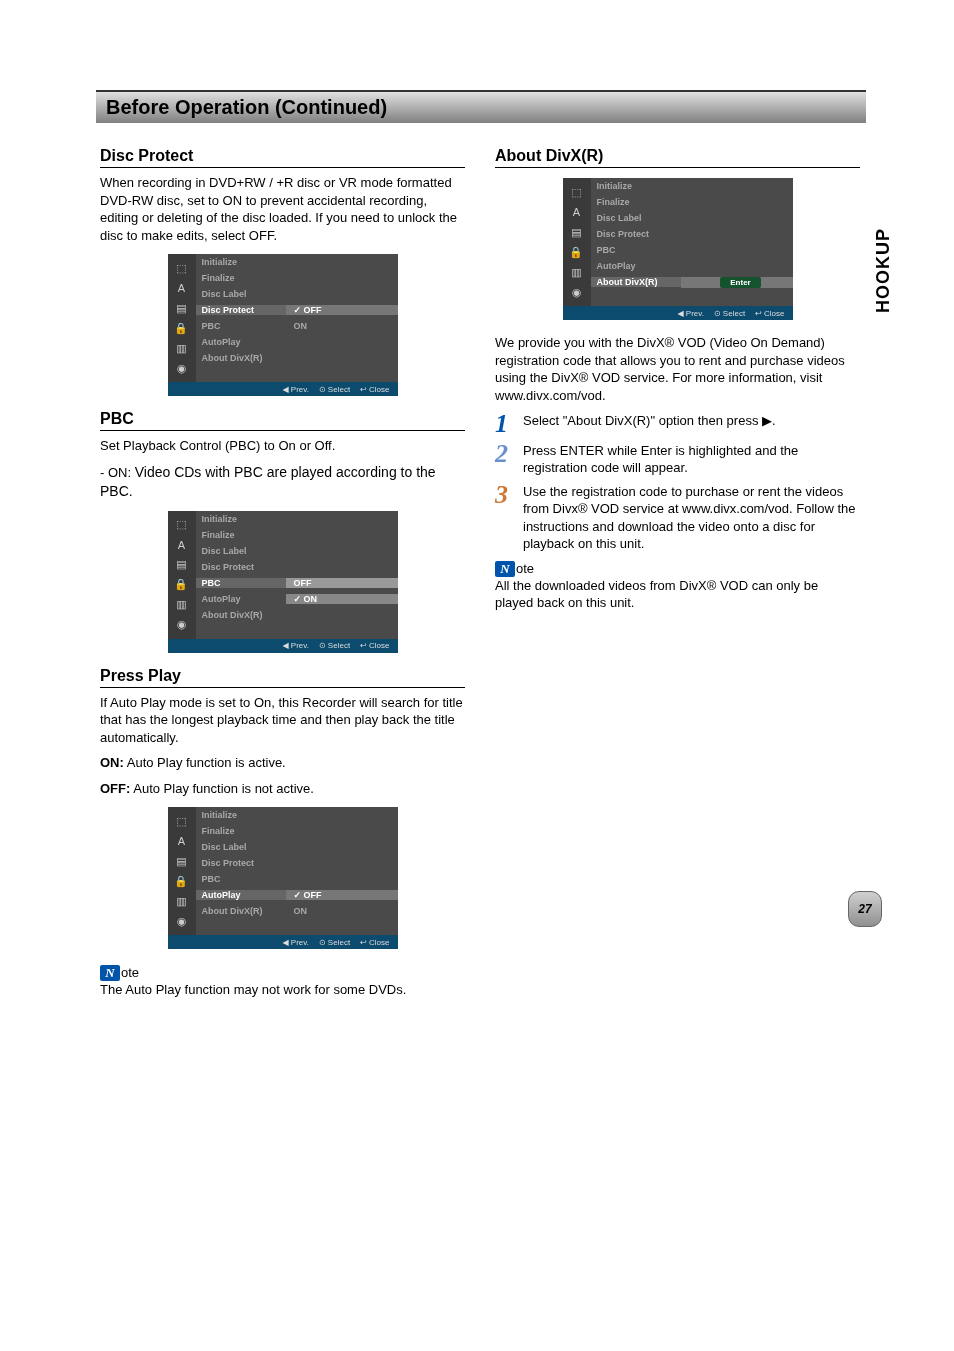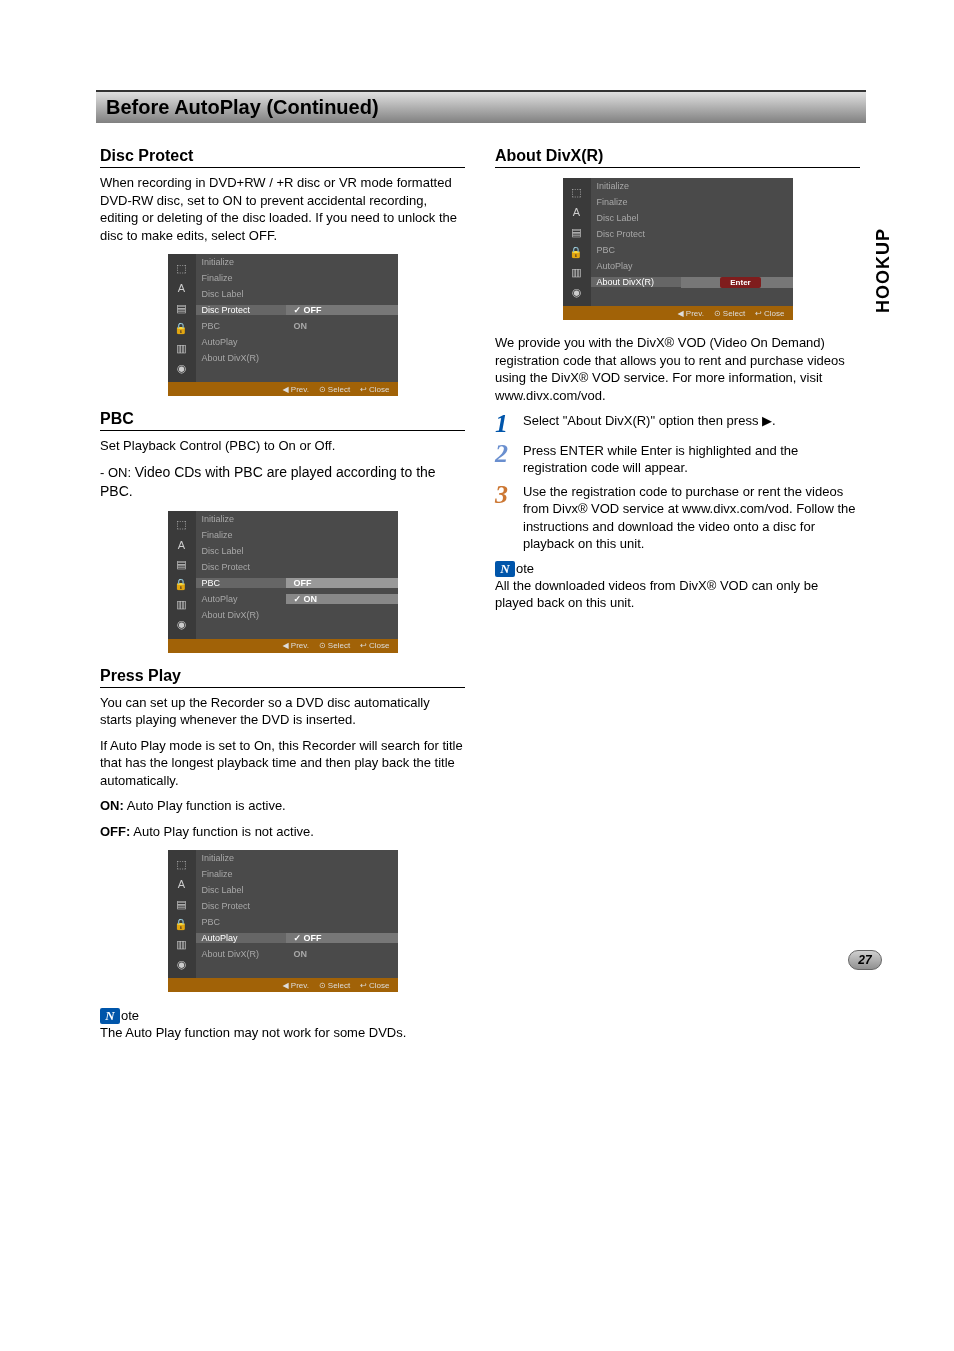--- a/index.html
+++ b/index.html
@@ -82,21 +82,21 @@
     flex: 1;
   }
   .menu-row {
     display: flex;
     height: 16px;
     align-items: center;
   }
   .menu-label {
     width: 90px;
     padding-left: 6px;
-    font-weight: normal;
+    font-weight: bold;
   }
   .menu-value {
     flex: 1;
     padding-left: 8px;
     font-weight: bold;
   }
   .menu-row.sel .menu-label {
     background: #666;
     color: #fff;
   }
@@ -106,21 +106,21 @@
   }
   .menu-row.hilite .menu-value {
     background: #999;
     color: #fff;
   }
   .check::before { content: "✓ "; }
   .menu-footer {
     position: absolute;
     bottom: 0; left: 0; right: 0;
     height: 14px;
-    background: #a16207;
+    background: #0c4a6e;
     color: #ddd;
     font-size: 8px;
     display: flex;
     justify-content: flex-end;
     align-items: center;
     gap: 10px;
     padding-right: 8px;
   }
   .note-icon {
     display: inline-block;
@@ -174,48 +174,48 @@
     font-weight: bold;
     letter-spacing: 1px;
     background: #fff;
     padding: 8px 2px;
   }
   .page-num-badge {
     position: absolute;
     bottom: 120px;
     right: 72px;
     width: 34px;
-    height: 20px;
+    height: 36px;
     border-radius: 11px;
     background: linear-gradient(to bottom, #d0d0d0, #909090);
     border: 1px solid #666;
     display: flex;
     align-items: center;
     justify-content: center;
     font-size: 12px;
     font-weight: bold;
     font-style: italic;
     color: #000;
   }
   .enter-btn {
     display:inline-block;
-    background:#7f1d1d;
+    background:#14532d;
     color:#fff;
     padding:1px 10px;
     font-size:8px;
     font-weight:bold;
     border-radius:2px;
   }
 </style>
 </head>
 <body>
 
 <div class="page">
   <div class="section-bar">
-    <span>Before AutoPlay (Continued)</span>
+    <span>Before Operation (Continued)</span>
   </div>
 
   <div class="columns">
 
     <div class="col">
 
       <div class="h2">Disc Protect</div>
       <div class="body-text">When recording in DVD+RW / +R disc or VR mode formatted DVD-RW disc, set to ON to prevent accidental recording, editing or deleting of the disc loaded. If you need to unlock the disc to make edits, select OFF.</div>
 
       <div class="menu-shot">
@@ -315,21 +315,20 @@
           </div>
         </div>
         <div class="menu-footer">
           <span>◀ Prev.</span>
           <span>⊙ Select</span>
           <span>↩ Close</span>
         </div>
       </div>
 
       <div class="h2">Press Play</div>
-      <div class="body-text">You can set up the Recorder so a DVD disc automatically starts playing whenever the DVD is inserted.</div>
       <div class="body-text">If Auto Play mode is set to On, this Recorder will search for title that has the longest playback time and then play back the title automatically.</div>
       <div class="body-text">
         <b>ON:</b>
         <span>Auto Play function is active.</span>
       </div>
       <div class="body-text">
         <b>OFF:</b>
         <span>Auto Play function is not active.</span>
       </div>
 

